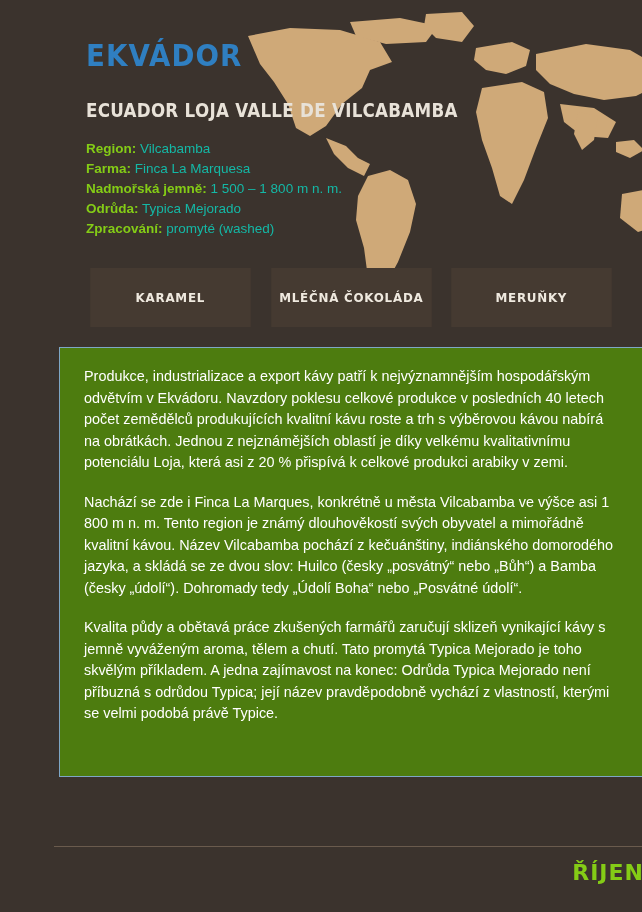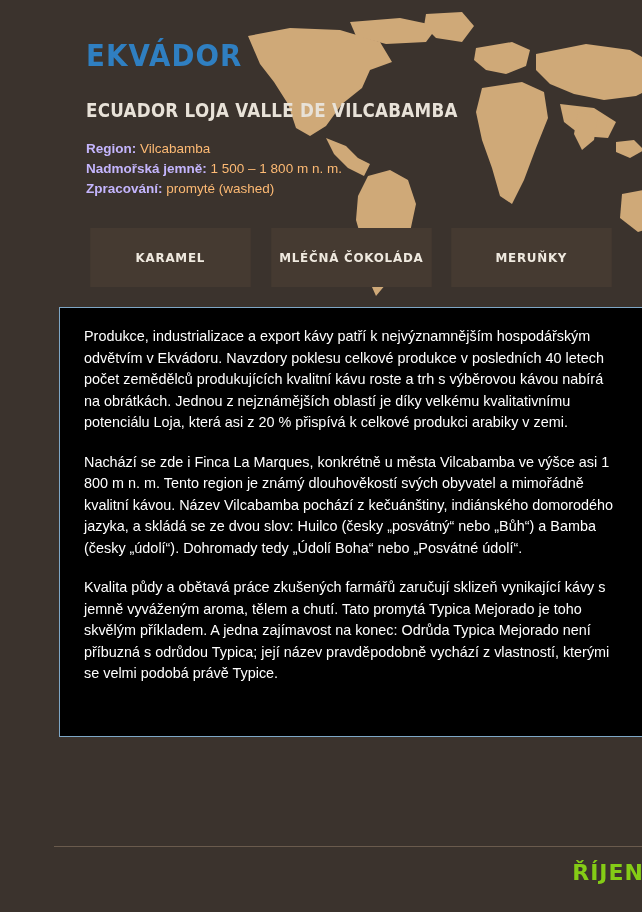--- a/index.html
+++ b/index.html
@@ -69,23 +69,23 @@
     list-style: none;
   }
   .meta li {
     color: #ddd6ca;
     font-size: 13.5px;
     line-height: 19px;
     margin-bottom: 1px;
   }
   .meta li .k {
     font-weight: bold;
-    color: #c4b5fd;
-  }
-  .meta li .v { color: #fdba74; }
+    color: #84cc16;
+  }
+  .meta li .v { color: #14b8a6; }
 
   
   .flavours {
     position: relative;
     z-index: 3;
     display: flex;
     gap: 12px;
     margin: 30px 52px 0 52px;
   }
   .flavour {
@@ -100,21 +100,21 @@
     padding: 22px 4px;
     font-family: "DejaVu Sans", sans-serif;
     transform: scaleX(0.95);
   }
 
   
   .panel {
     position: relative;
     z-index: 3;
     margin: 20px 25px 0 25px;
-    background: #000000;
+    background: #4d7c0f;
     border: 1px solid #7ea7c6;
     padding: 18px 24px 22px 24px;
     min-height: 430px;
     box-sizing: border-box;
   }
   .panel p {
     color: #ffffff;
     font-size: 14.4px;
     line-height: 21.5px;
     margin: 0 0 18px 0;
@@ -198,22 +198,30 @@
 
   <div class="header">
     <h1 class="country-title">EKVÁDOR</h1>
     <h2 class="coffee-name">ECUADOR LOJA VALLE DE VILCABAMBA</h2>
     <ul class="meta">
       <li>
         <span class="k">Region:</span>
         <span class="v">Vilcabamba</span>
       </li>
       <li>
+        <span class="k">Farma:</span>
+        <span class="v">Finca La Marquesa</span>
+      </li>
+      <li>
         <span class="k">Nadmořská jemně:</span>
         <span class="v">1 500 – 1 800 m n. m.</span>
+      </li>
+      <li>
+        <span class="k">Odrůda:</span>
+        <span class="v">Typica Mejorado</span>
       </li>
       <li>
         <span class="k">Zpracování:</span>
         <span class="v">promyté (washed)</span>
       </li>
     </ul>
   </div>
 
   <div class="flavours">
     <div class="flavour">KARAMEL</div>

